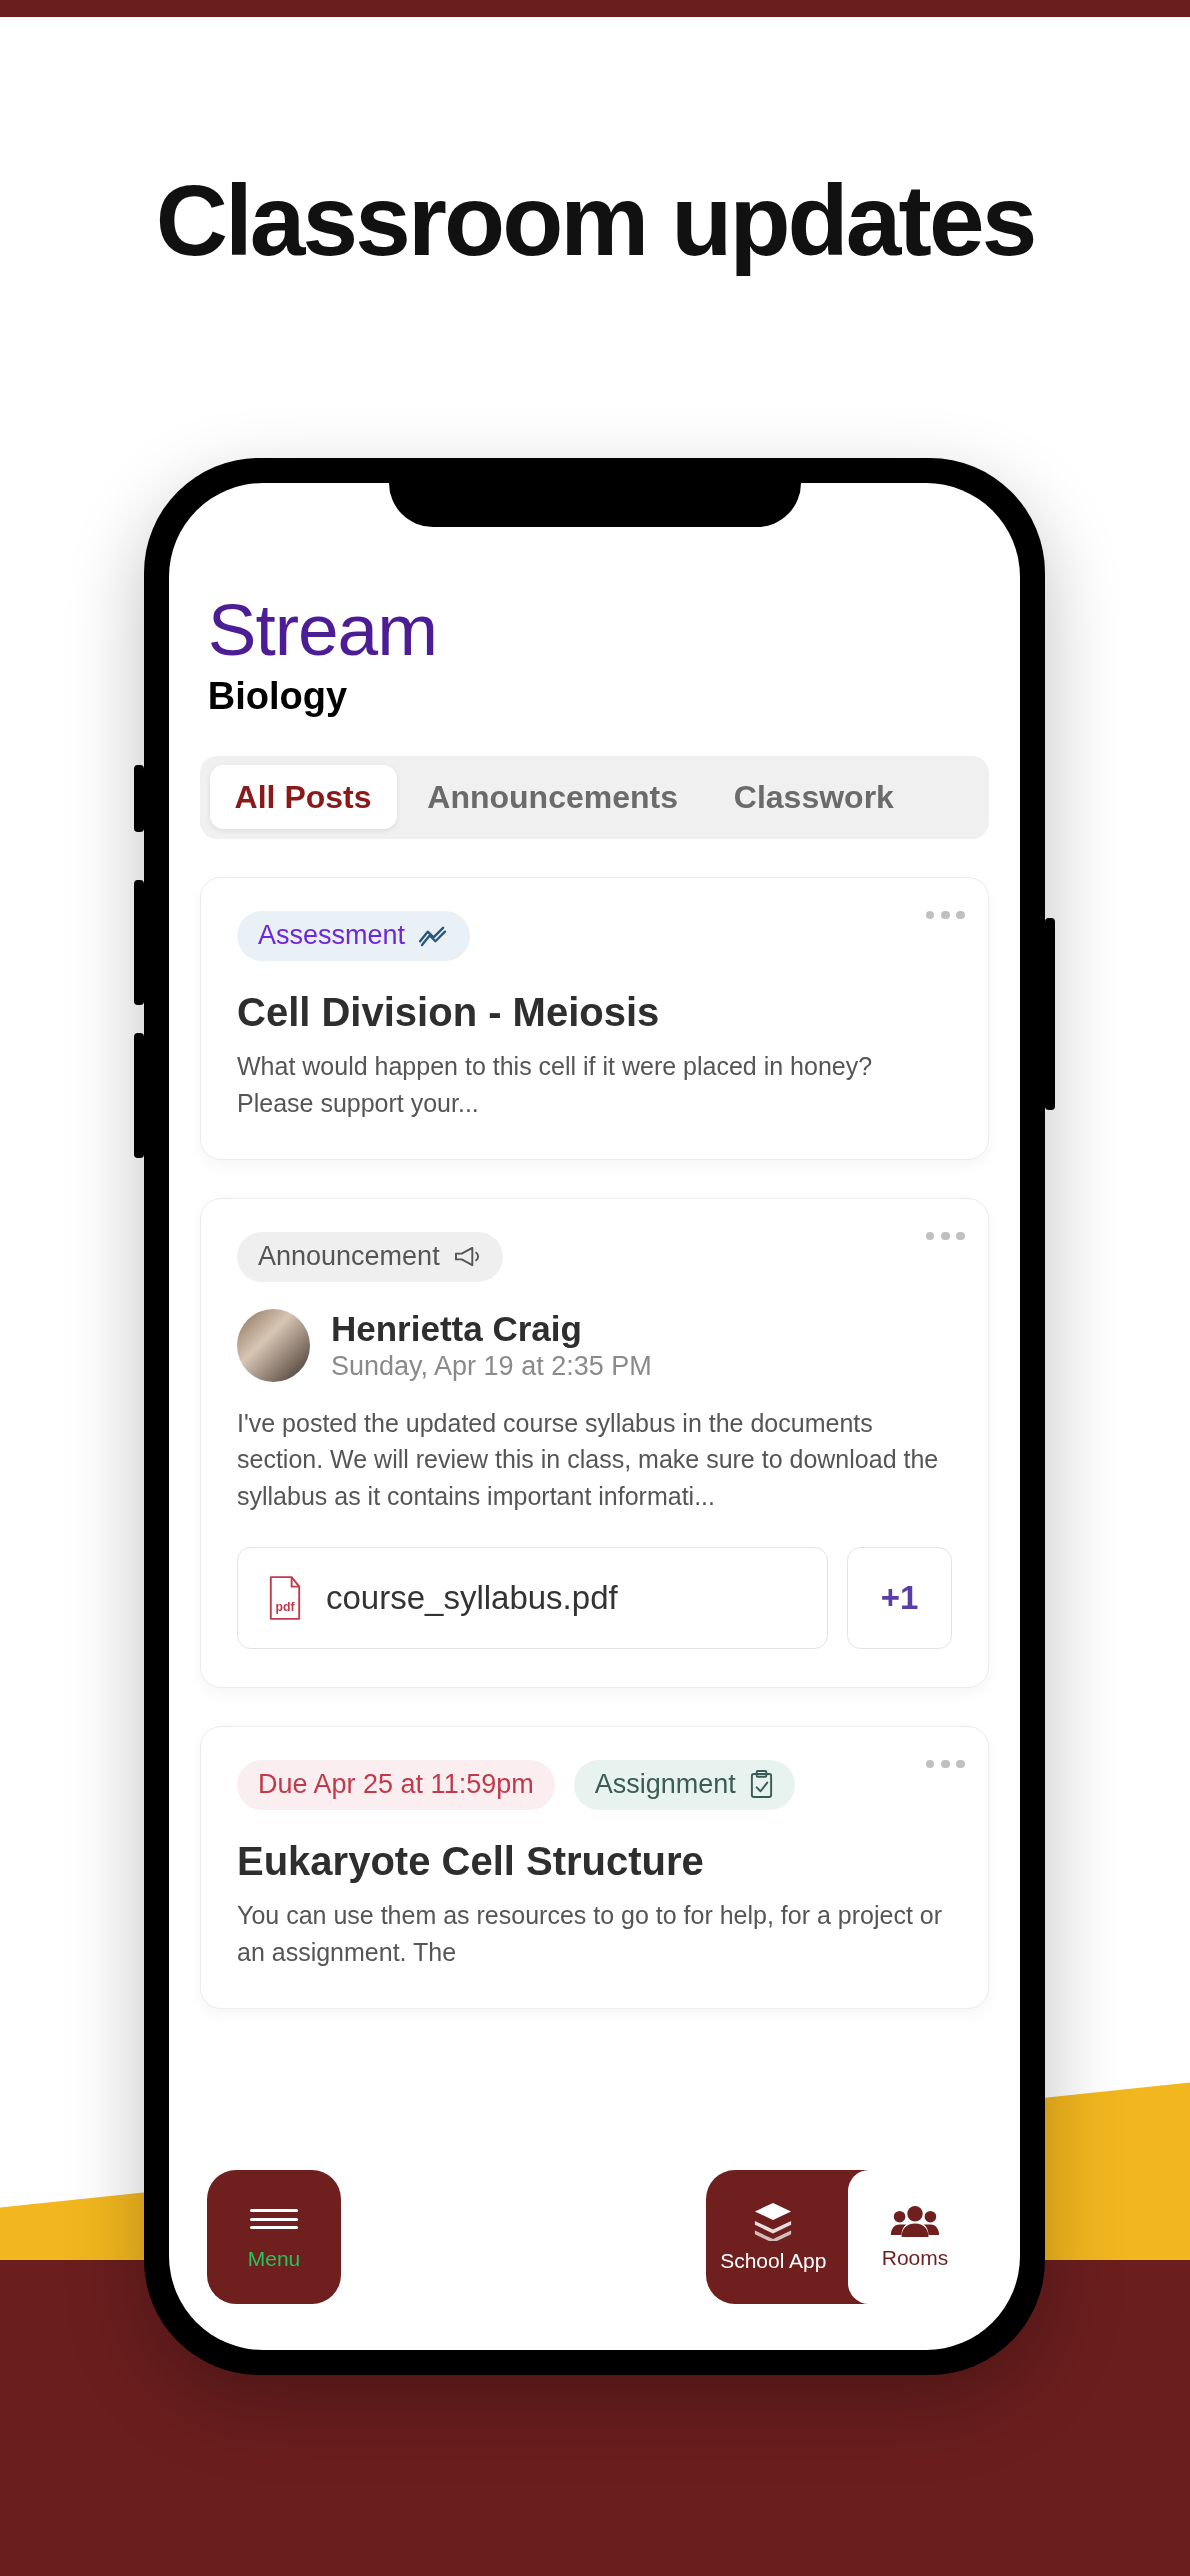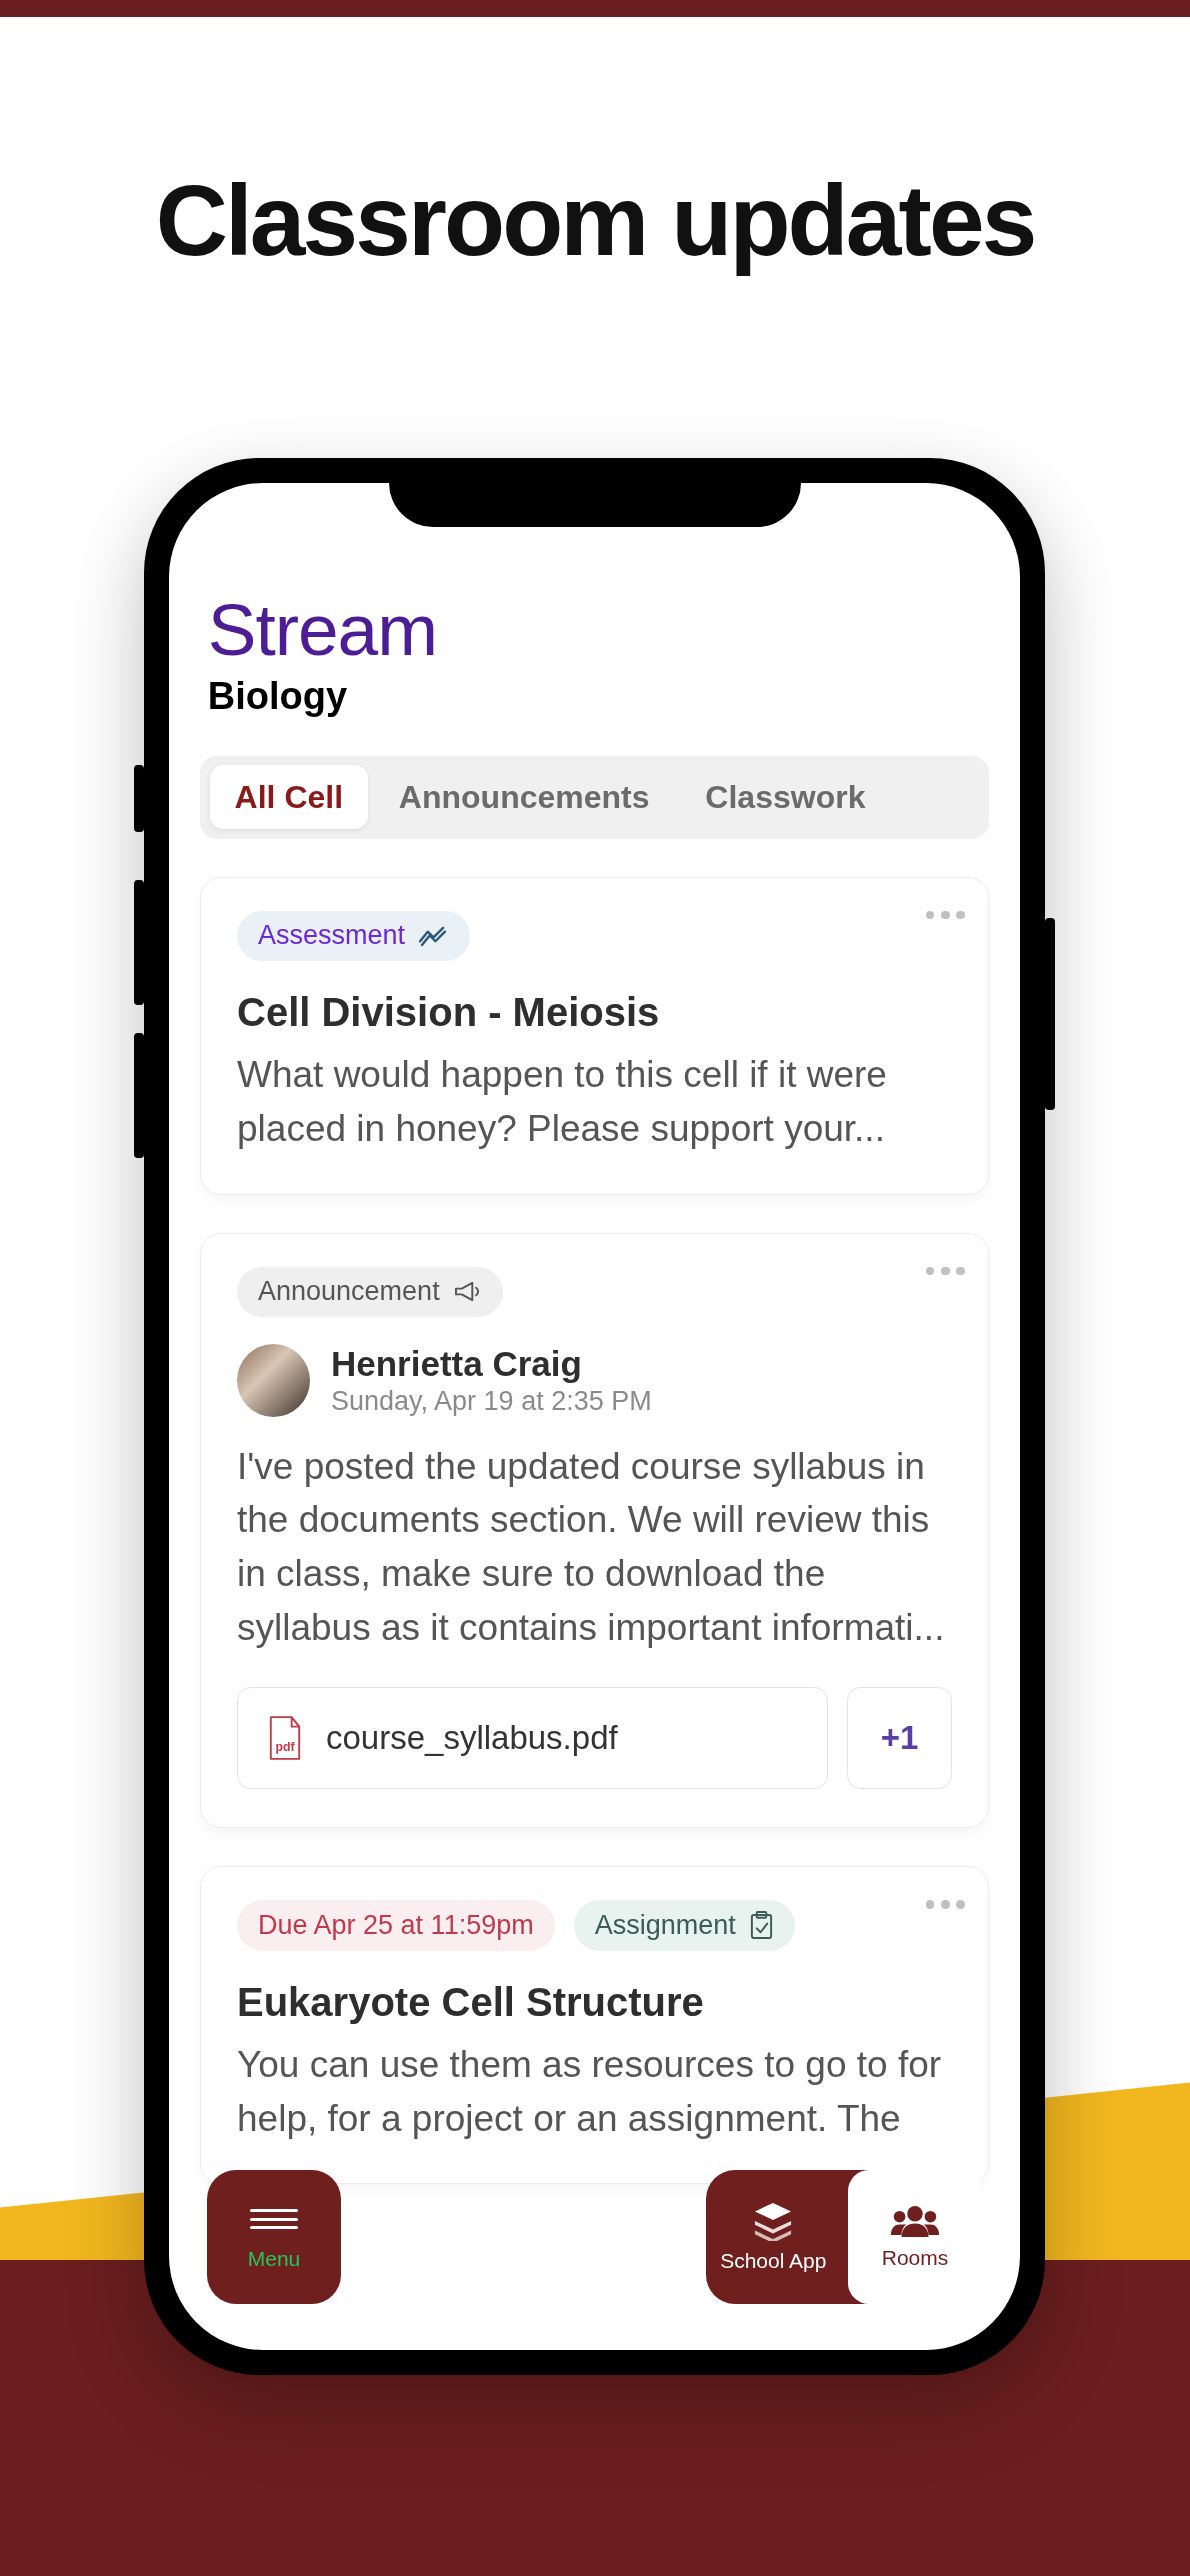--- a/index.html
+++ b/index.html
@@ -177,21 +177,21 @@
   .pill-red-text { background: #fbeef0; color: #c13a4b; }
   .pill-green { background: #e8f3ef; color: #3a5c55; }
 
   .card-title {
     font-size: 40px;
     font-weight: 800;
     color: #2e2e2e;
     margin-top: 29px;
   }
   .card-body {
-    font-size: 37px;
+    font-size: 25px;
     color: #555;
     line-height: 1.45;
     margin-top: 13.4px;
   }
 
   .author-row {
     display: flex;
     align-items: center;
     gap: 21px;
     margin-top: 27px;
@@ -298,21 +298,21 @@
   <div class="side-btn sb3"></div>
   <div class="side-btn sb4"></div>
 
   <div class="screen">
     <div class="content">
 
       <div class="page-title">Stream</div>
       <div class="subject">Biology</div>
 
       <div class="tabs">
-        <div class="tab active">All Cell</div>
+        <div class="tab active">All Posts</div>
         <div class="tab">Announcements</div>
         <div class="tab">Classwork</div>
       </div>
 
       <div class="card">
         <div class="menu-dots">
             <span></span>
             <span></span>
             <span></span>
           </div>

